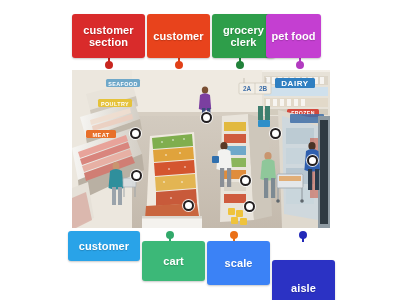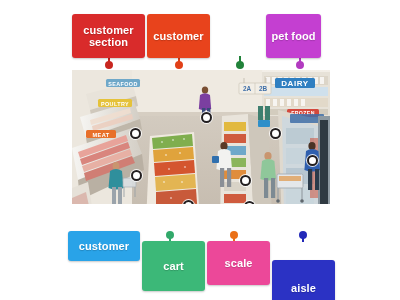--- a/index.html
+++ b/index.html
@@ -55,21 +55,21 @@
     height: 8px;
     border-radius: 50%;
   }
 
   
   #photo {
     position: absolute;
     left: 72px;
     top: 70px;
     width: 258px;
-    height: 134px;
+    height: 158px;
     overflow: hidden;
     background: #cfc6bb;
     text-align: right;
   }
   #photo svg { display: block; }
 
   
   .slot {
     position: absolute;
     width: 11px;
@@ -94,20 +94,24 @@
   </div>
 
   <div class="stem" style="left:178px; top:56px; height:8px; background:#e14018;"></div>
   <div class="pin" style="left:175px; top:61px; background:#e14018;"></div>
   <div class="tab" style="left:147px; top:14px; width:63px; height:44px; background:#e8431c;">
     <span class="tab-text">customer</span>
   </div>
 
   <div class="stem" style="left:239px; top:56px; height:8px; background:#21823a;"></div>
   <div class="pin" style="left:236px; top:61px; background:#21823a;"></div>
+  <div class="tab" style="left:212px; top:14px; width:63px; height:44px; background:#2e9e4a;">
+    <span class="tab-text">grocery
+clerk</span>
+  </div>
 
   <div class="stem" style="left:299px; top:56px; height:8px; background:#b23ac0;"></div>
   <div class="pin" style="left:296px; top:61px; background:#b23ac0;"></div>
   <div class="tab" style="left:266px; top:14px; width:55px; height:44px; background:#c43fd1;">
     <span class="tab-text">pet food</span>
   </div>
 
   <div id="photo">
     <svg width="258" height="162" viewBox="0 0 258 162" xmlns="http://www.w3.org/2000/svg">
       <defs>
@@ -330,27 +334,27 @@
   </div>
 
   <div class="stem" style="left:108px; top:233px; height:9px; background:#1f93dd;"></div>
   <div class="pin" style="left:105px; top:231px; background:#1f93dd;"></div>
   <div class="tab" style="left:68px; top:231px; width:72px; height:30px; background:#29a3e8;">
     <span class="tab-text">customer</span>
   </div>
 
   <div class="stem" style="left:169px; top:233px; height:9px; background:#32a96b;"></div>
   <div class="pin" style="left:166px; top:231px; background:#32a96b;"></div>
-  <div class="tab" style="left:142px; top:241px; width:63px; height:50px; background:#3cb878;">
+  <div class="tab" style="left:142px; top:241px; width:63px; height:40px; background:#3cb878;">
     <span class="tab-text">cart</span>
   </div>
 
   <div class="stem" style="left:233px; top:233px; height:9px; background:#ea7017;"></div>
   <div class="pin" style="left:230px; top:231px; background:#ea7017;"></div>
-  <div class="tab" style="left:207px; top:241px; width:63px; height:44px; background:#ec4899;">
+  <div class="tab" style="left:207px; top:241px; width:63px; height:44px; background:#3b82f6;">
     <span class="tab-text">scale</span>
   </div>
 
   <div class="stem" style="left:302px; top:233px; height:9px; background:#2229b8;"></div>
   <div class="pin" style="left:299px; top:231px; background:#2229b8;"></div>
   <div class="tab" style="left:272px; top:241px; width:63px; height:56px; background:#2b32c4;margin-top:19px;">
     <span class="tab-text">aisle</span>
   </div>
 
 </div>

